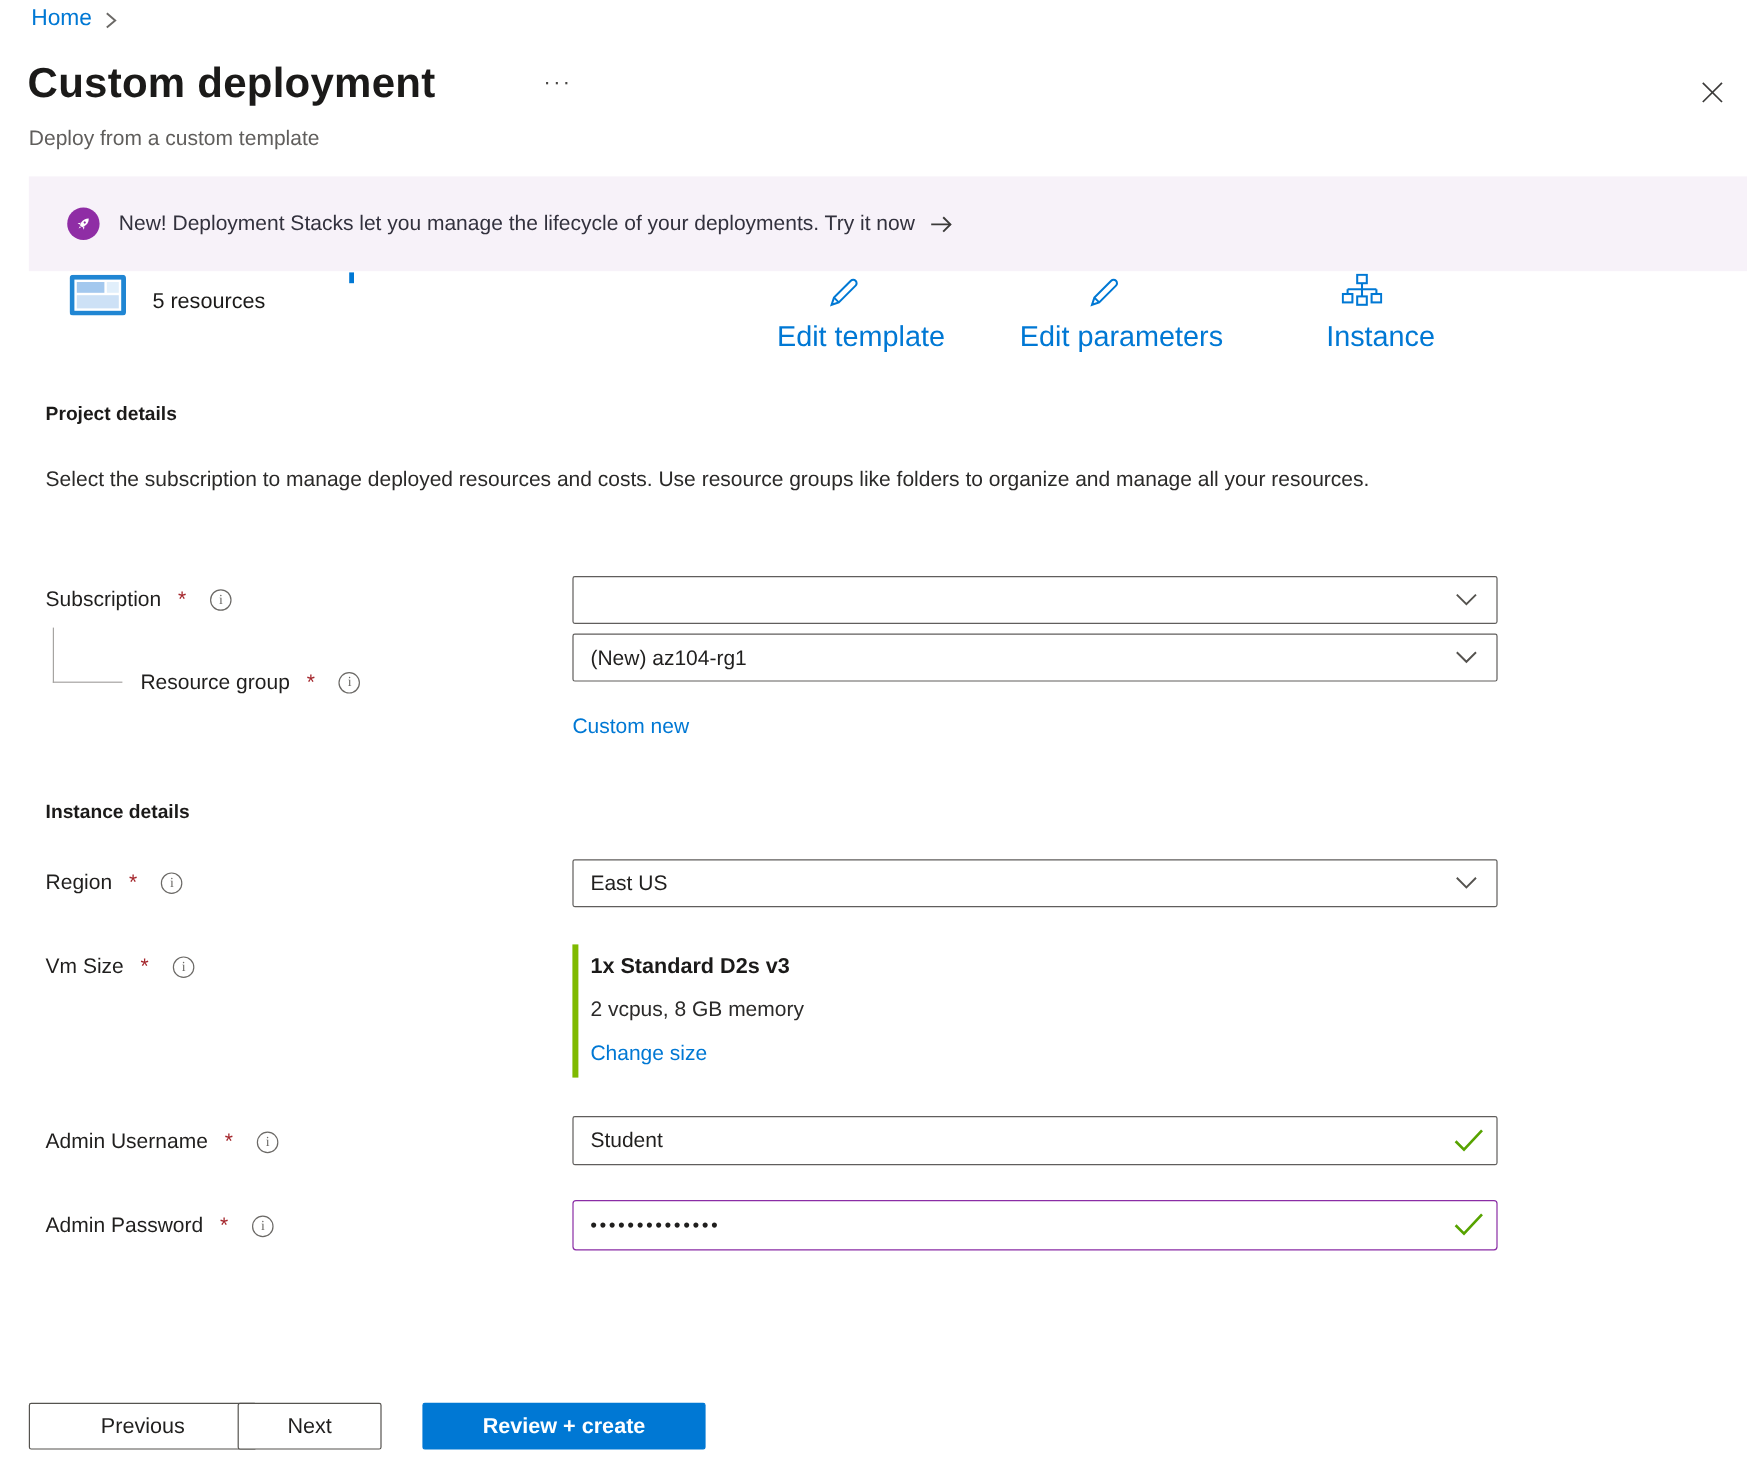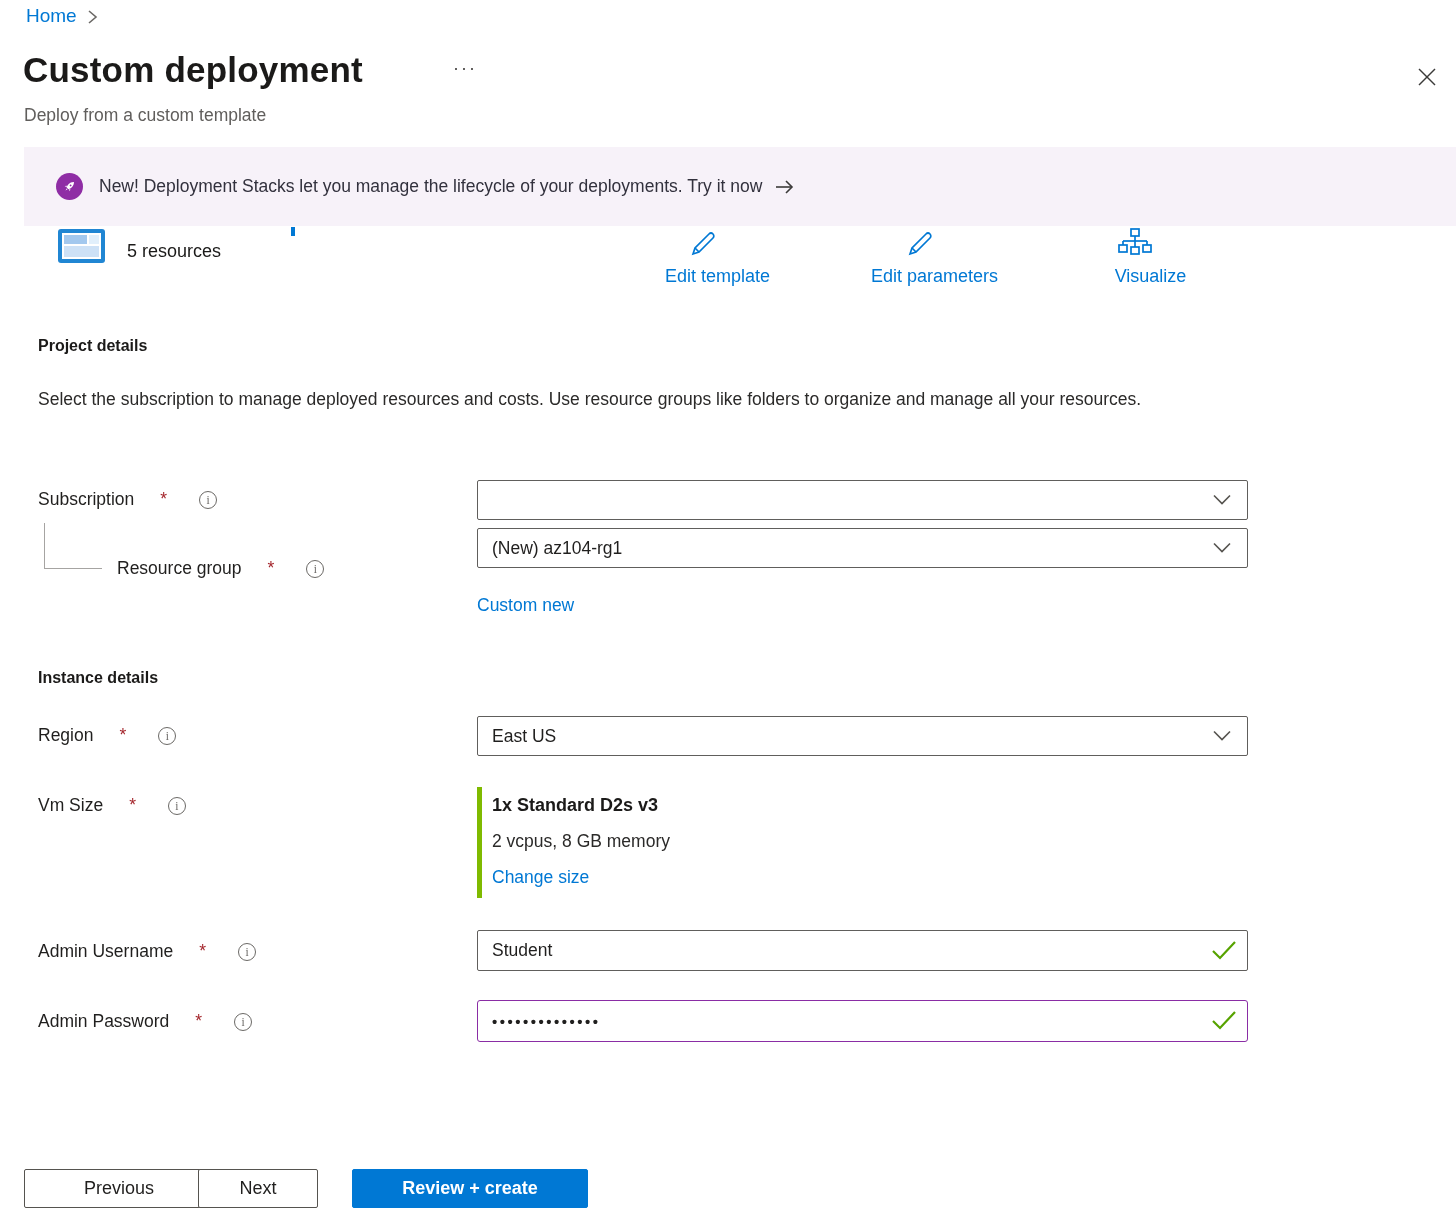--- a/index.html
+++ b/index.html
@@ -33,33 +33,33 @@
   .banner-icon { width: 27px; height: 27px; border-radius: 50%; background: #8f2da5; display: flex; align-items: center; justify-content: center; flex: none; }
   .banner-text { margin-left: 16px; font-size: 17.5px; color: #32313d; }
   .banner-arrow { margin-left: 12px; display: inline-flex; }
 
   .artifact-tick { left: 291px; top: 227px; width: 4px; height: 9px; background: #0078d4; }
 
   
   .resources-icon { left: 58px; top: 229px; }
   .resources-label { left: 127px; top: 241px; font-size: 18px; color: #1b1a19; }
   .action { position: absolute; top: 228px; width: 180px; display: flex; flex-direction: column; align-items: center; gap: 6px; cursor: pointer; }
-  .action .lbl { color: #0078d4; font-size: 18px; white-space: nowrap; margin-left: 31px; }
+  .action .lbl { color: #0078d4; font-size: 24px; white-space: nowrap; margin-left: 31px; }
   .act-template { left: 612px; }
   .act-params { left: 829px; }
   .act-visualize { left: 1045px; }
 
   
   .section-heading { font-size: 16px; font-weight: 700; color: #1b1a19; }
   .h-project { left: 38px; top: 337px; }
   .h-instance { left: 38px; top: 669px; }
   .description { left: 38px; top: 384px; width: 1155px; font-size: 17.5px; line-height: 31.5px; color: #2b2a29; }
 
   
-  .field-label { position: absolute; display: flex; align-items: center; gap: 24px; font-size: 17.5px; color: #201f1e; }
+  .field-label { position: absolute; display: flex; align-items: center; gap: 12px; font-size: 17.5px; color: #201f1e; }
   .req { color: #a4262c; margin-left: 2px; margin-right: 4px; font-size: 17.5px; }
   .info-icon { width: 18px; height: 18px; border: 1px solid #6b6966; border-radius: 50%; color: #6b6966; font-size: 11.5px; display: inline-flex; align-items: center; justify-content: center; font-family: "Liberation Serif", serif; margin-left: 4px; cursor: default; }
 
   .lbl-subscription { left: 38px; top: 489px; }
   .lbl-resourcegroup { left: 117px; top: 558px; }
   .lbl-region { left: 38px; top: 725px; }
   .lbl-vmsize { left: 38px; top: 795px; }
   .lbl-username { left: 38px; top: 941px; }
   .lbl-password { left: 38px; top: 1011px; }
 
@@ -177,21 +177,21 @@
         <line x1="17" y1="8" x2="17" y2="13"></line>
         <line x1="5" y1="13" x2="29" y2="13"></line>
         <line x1="5" y1="13" x2="5" y2="17"></line>
         <line x1="29" y1="13" x2="29" y2="17"></line>
         <line x1="17" y1="13" x2="17" y2="19"></line>
         <rect x="1" y="17" width="8" height="7"></rect>
         <rect x="25" y="17" width="8" height="7"></rect>
         <rect x="13" y="19" width="8" height="7"></rect>
       </svg>
     </span>
-    <span class="lbl">Visualize</span>
+    <span class="lbl">Instance</span>
   </div>
 
   <div class="abs section-heading h-project">Project details</div>
   <div class="abs description">Select the subscription to manage deployed resources and costs. Use resource groups like folders to organize and manage all your resources.</div>
 
   <div class="field-label lbl-subscription">
     <span>Subscription</span>
     <span class="req">*</span>
     <span class="info-icon">i</span>
   </div>

